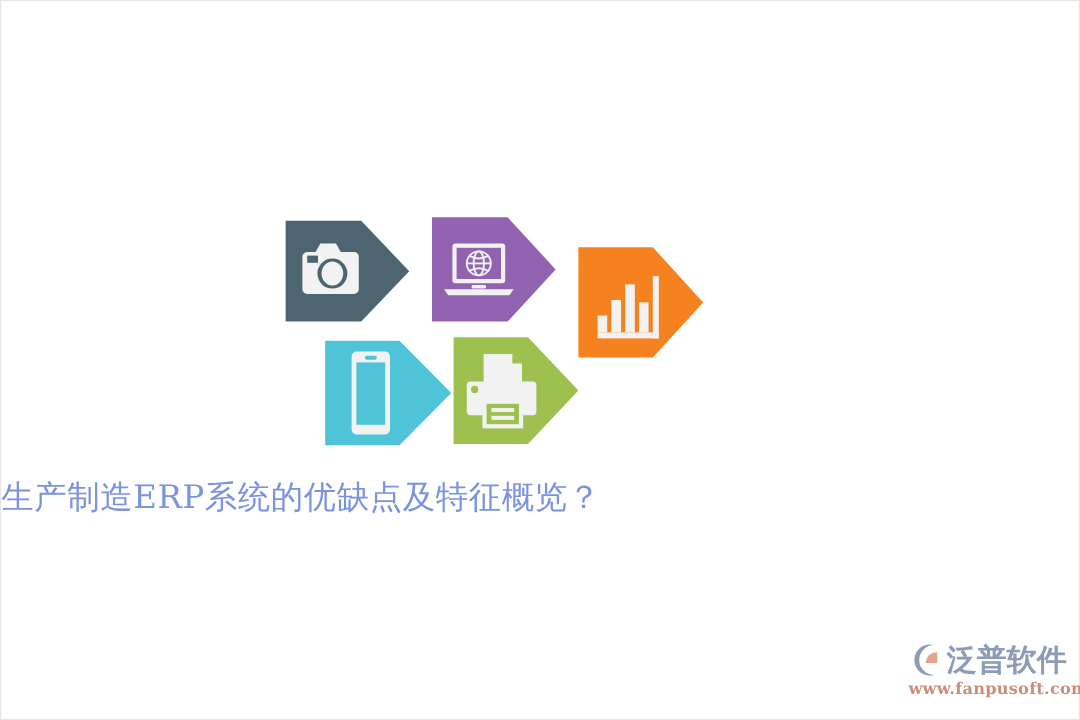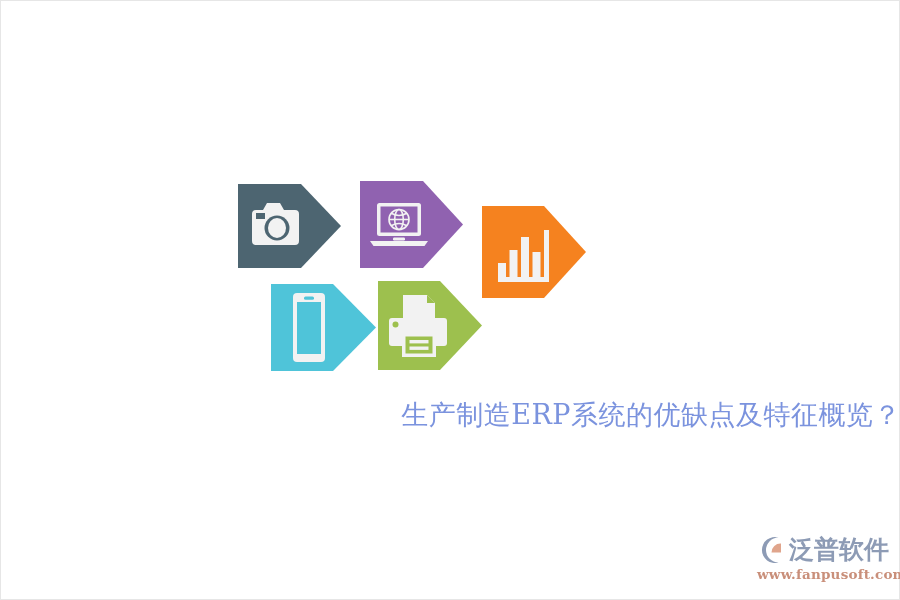--- a/index.html
+++ b/index.html
@@ -31,21 +31,21 @@
     display: block;
     overflow: visible;
   }
 
   
   #headline {
     position: absolute;
     left: 0;
     top: 396px;
     width: 900px;
-    text-align: right;
+    text-align: left;
     font-family: "DejaVu Serif", "Liberation Serif", serif;
     font-size: 27px;
     line-height: 36px;
     letter-spacing: 0.5px;
     color: #7b93de;
     white-space: nowrap;
   }
 
   
   #logo {

